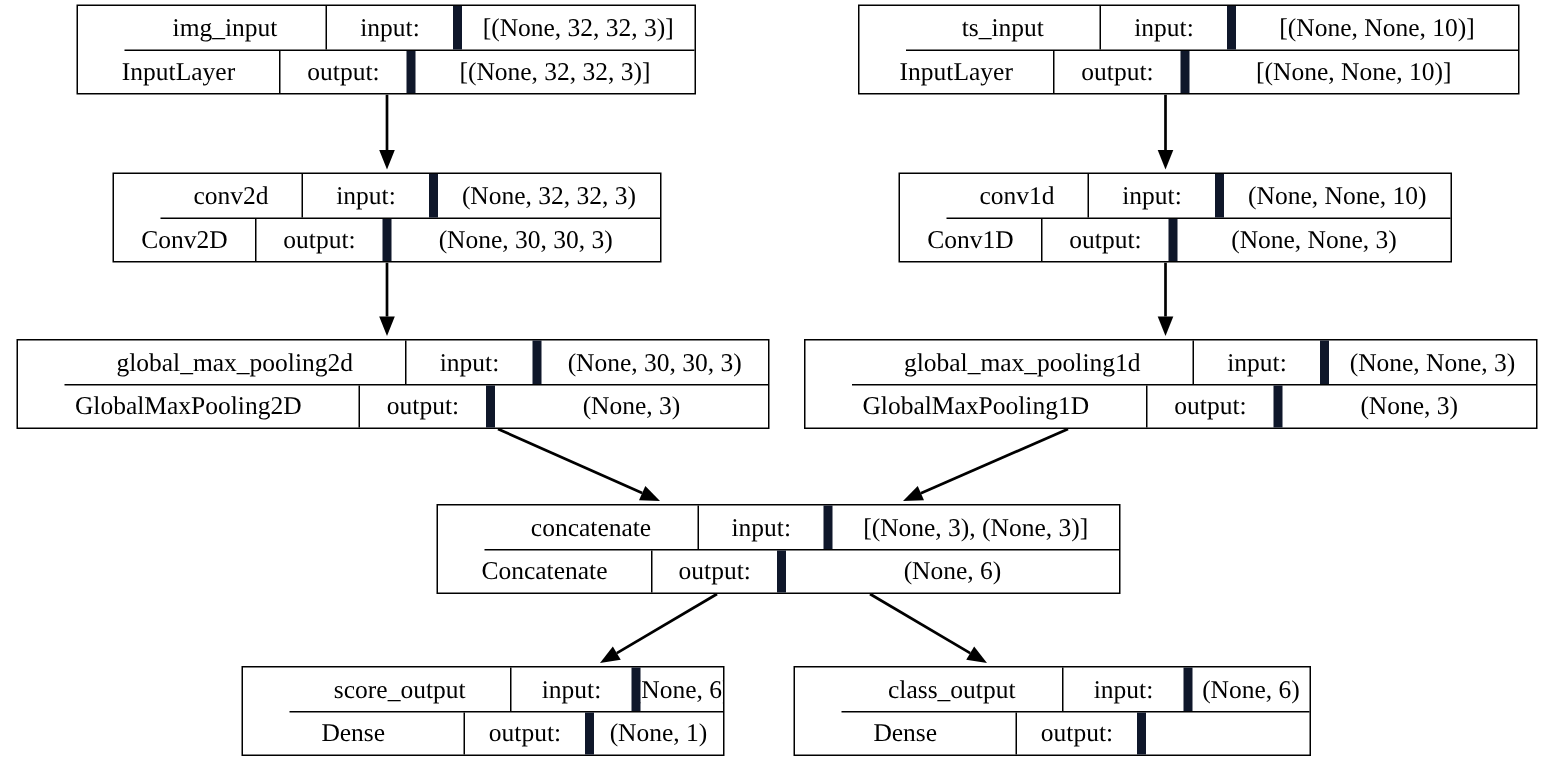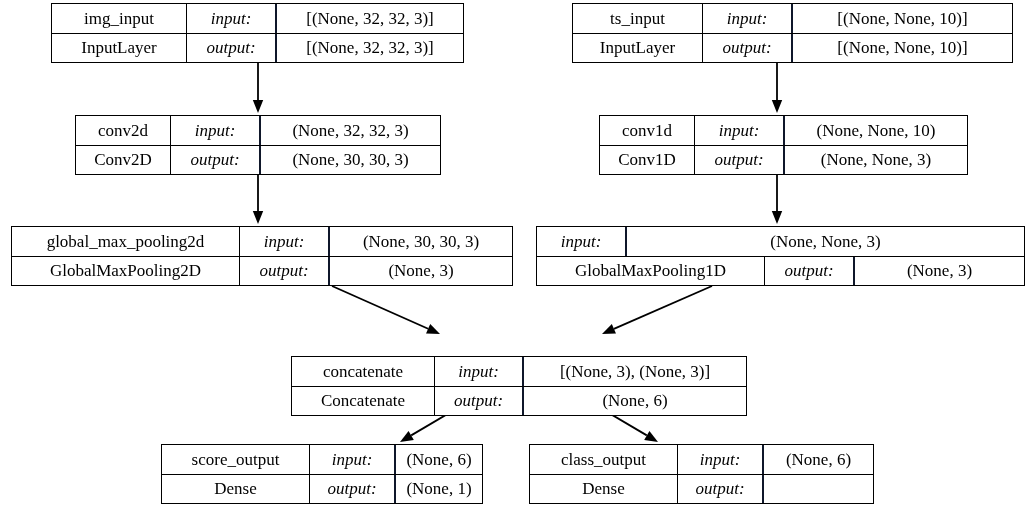--- a/index.html
+++ b/index.html
@@ -33,39 +33,39 @@
     z-index: 2;
   }
   .node-row {
     display: flex;
     flex-direction: row;
     flex: 1 1 50%;
     min-height: 0;
   }
   .node-row.top {
     border-bottom: 1px solid #000000;
+    margin-left: 31px;
   }
   .cell {
     box-sizing: border-box;
     display: flex;
     align-items: center;
     justify-content: center;
     font-size: 17px;
     color: #000000;
     line-height: 1;
     white-space: nowrap;
     overflow: hidden;
     padding: 0 6px;
   }
   .cell.c-name {
     border-right: 1px solid #000000;
   }
   .cell.c-label {
-    border-right: 2px solid #0f172a;
-    font-style: italic;
+    border-right: 6px solid #0f172a;
   }
   .cell.c-shape {
     border-right: none;
   }
 </style>
 </head>
 <body>
 
 <div id="canvas">
   <svg id="edges" viewBox="0 0 1035 516">
@@ -158,30 +158,31 @@
           <div class="cell c-shape" style="flex: 1 1 auto;">(None, 30, 30, 3)</div>
         </div>
         <div class="node-row bottom">
           <div class="cell c-name" style="width: 228px; flex: 0 0 228px;">GlobalMaxPooling2D</div>
           <div class="cell c-label" style="width: 90px; flex: 0 0 90px;">output:</div>
           <div class="cell c-shape" style="flex: 1 1 auto;">(None, 3)</div>
         </div>
       </div>
       <div class="node" style="left: 536px; top: 226px; width: 489px; height: 60px;">
         <div class="node-row top">
+          <div class="cell c-name" style="width: 228px; flex: 0 0 228px;">global_max_pooling1d</div>
           <div class="cell c-label" style="width: 90px; flex: 0 0 90px;">input:</div>
           <div class="cell c-shape" style="flex: 1 1 auto;">(None, None, 3)</div>
         </div>
         <div class="node-row bottom">
           <div class="cell c-name" style="width: 228px; flex: 0 0 228px;">GlobalMaxPooling1D</div>
           <div class="cell c-label" style="width: 90px; flex: 0 0 90px;">output:</div>
           <div class="cell c-shape" style="flex: 1 1 auto;">(None, 3)</div>
         </div>
       </div>
-      <div class="node" style="left: 291px; top: 356px; width: 456px; height: 60px;">
+      <div class="node" style="left: 291px; top: 336px; width: 456px; height: 60px;">
         <div class="node-row top">
           <div class="cell c-name" style="width: 143px; flex: 0 0 143px;">concatenate</div>
           <div class="cell c-label" style="width: 89px; flex: 0 0 89px;">input:</div>
           <div class="cell c-shape" style="flex: 1 1 auto;">[(None, 3), (None, 3)]</div>
         </div>
         <div class="node-row bottom">
           <div class="cell c-name" style="width: 143px; flex: 0 0 143px;">Concatenate</div>
           <div class="cell c-label" style="width: 89px; flex: 0 0 89px;">output:</div>
           <div class="cell c-shape" style="flex: 1 1 auto;">(None, 6)</div>
         </div>

